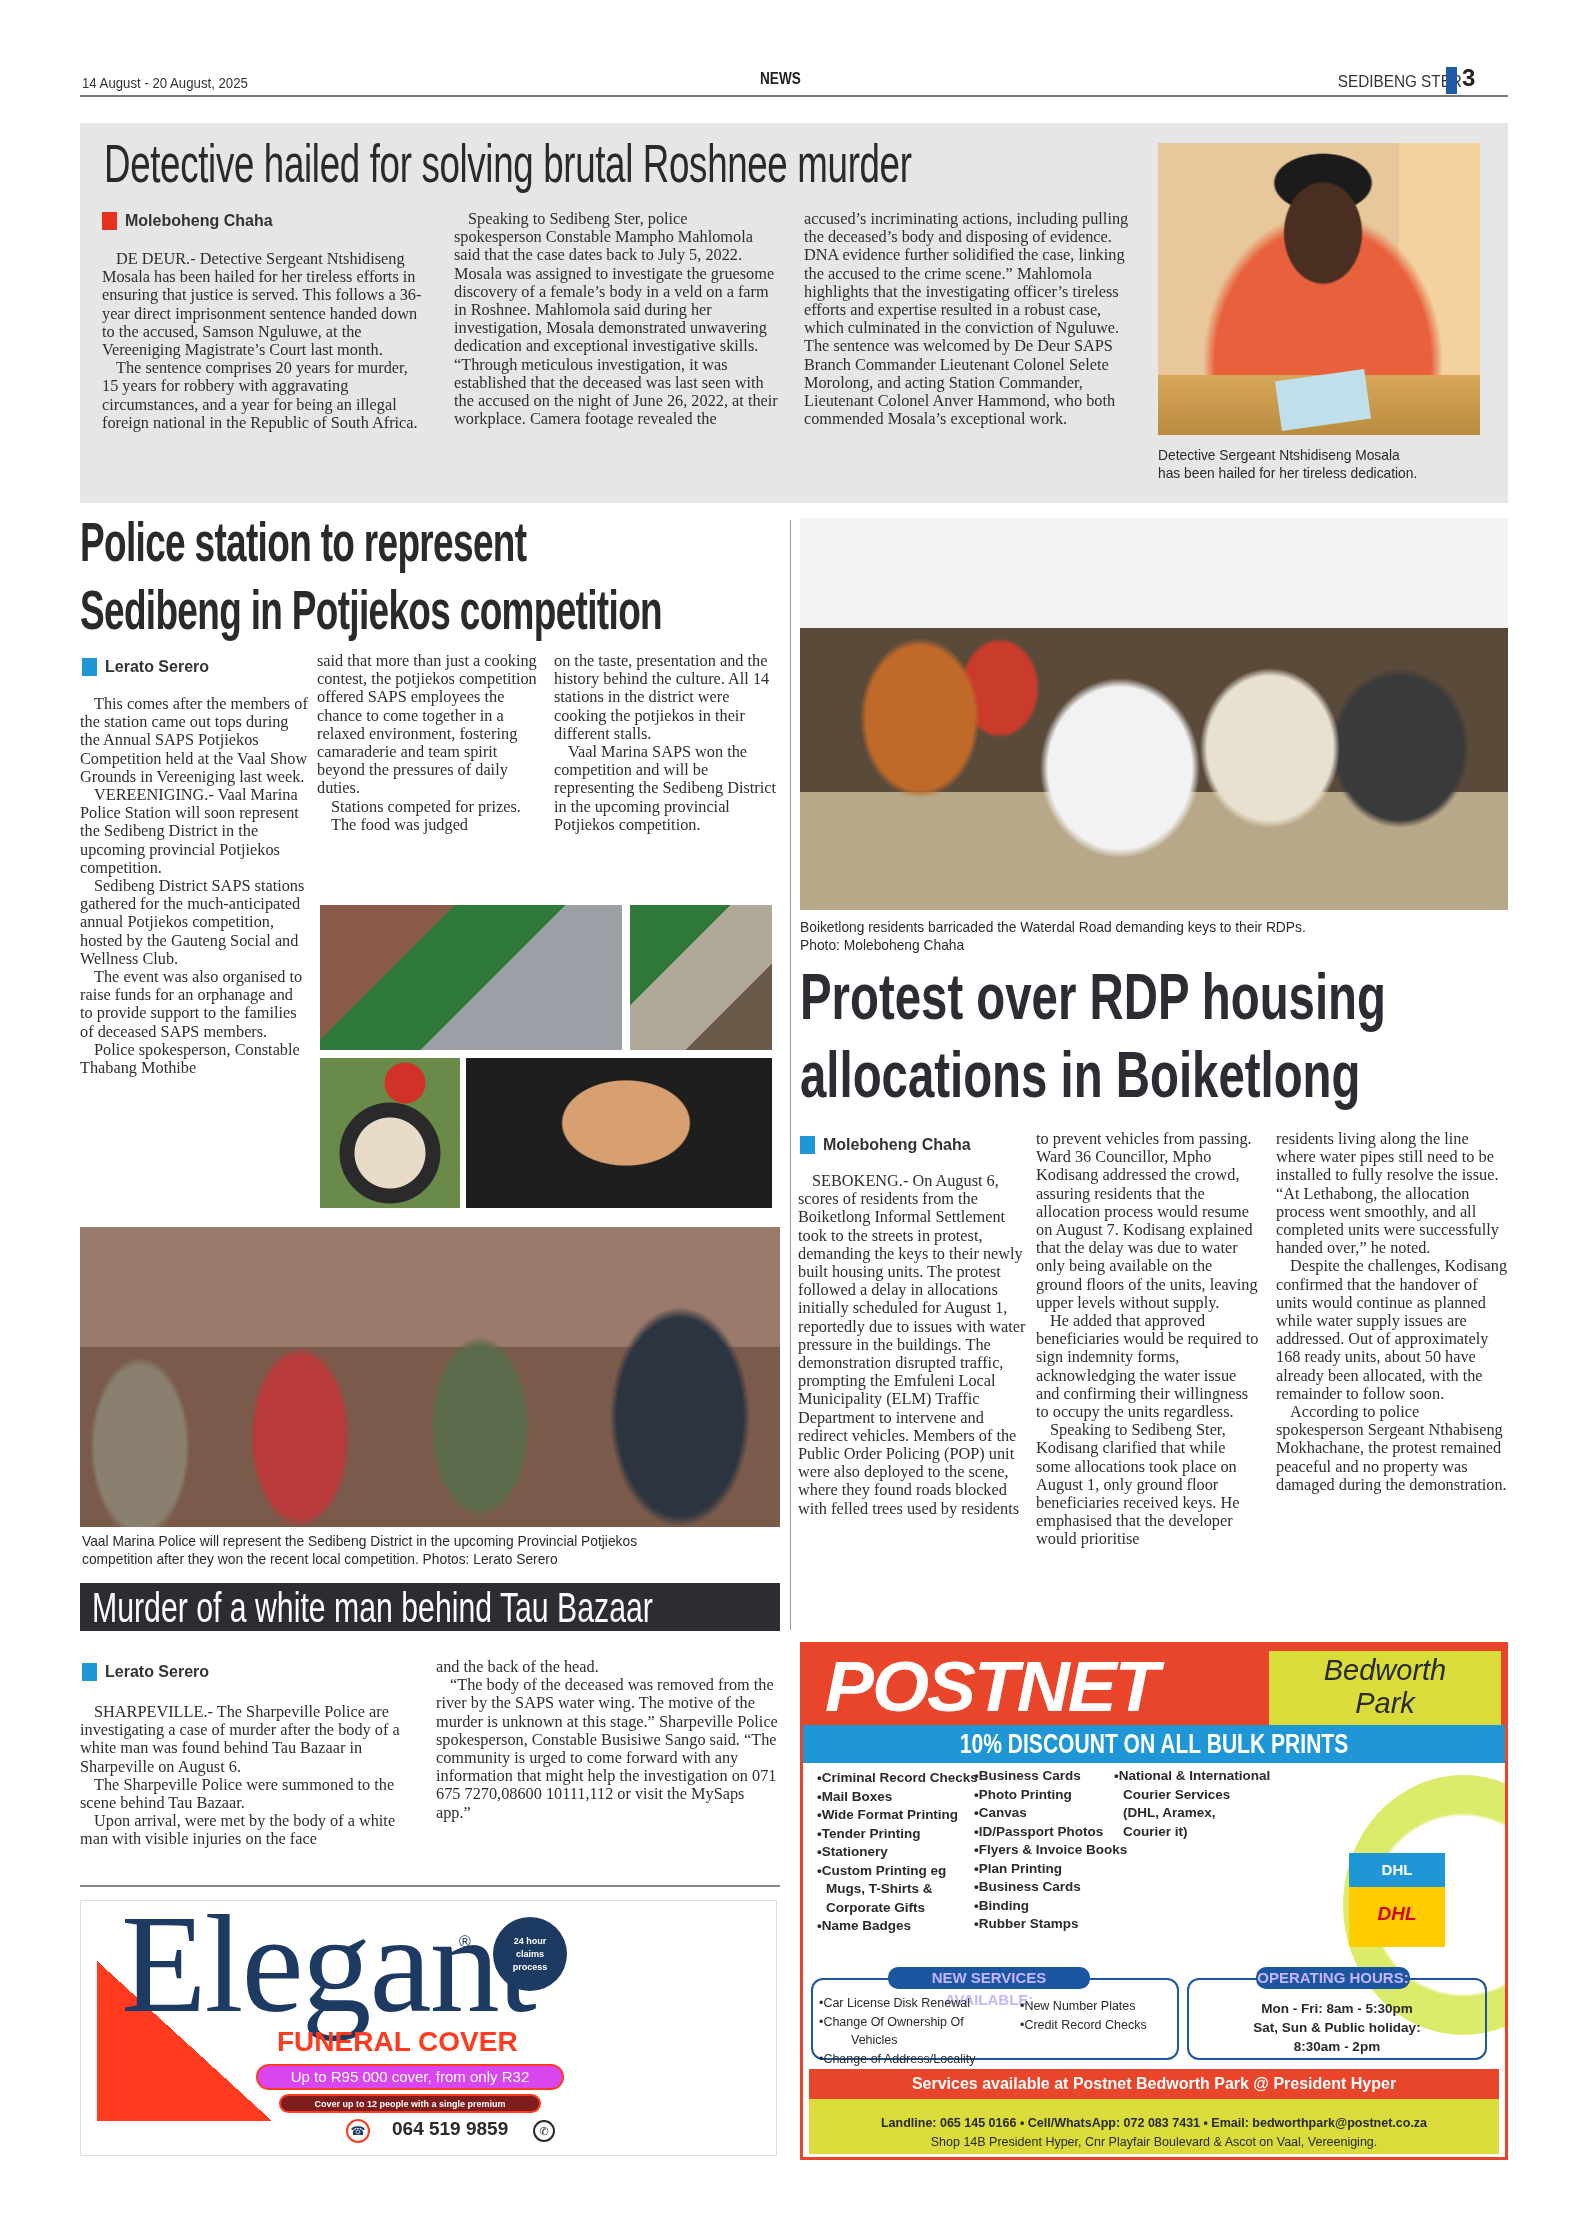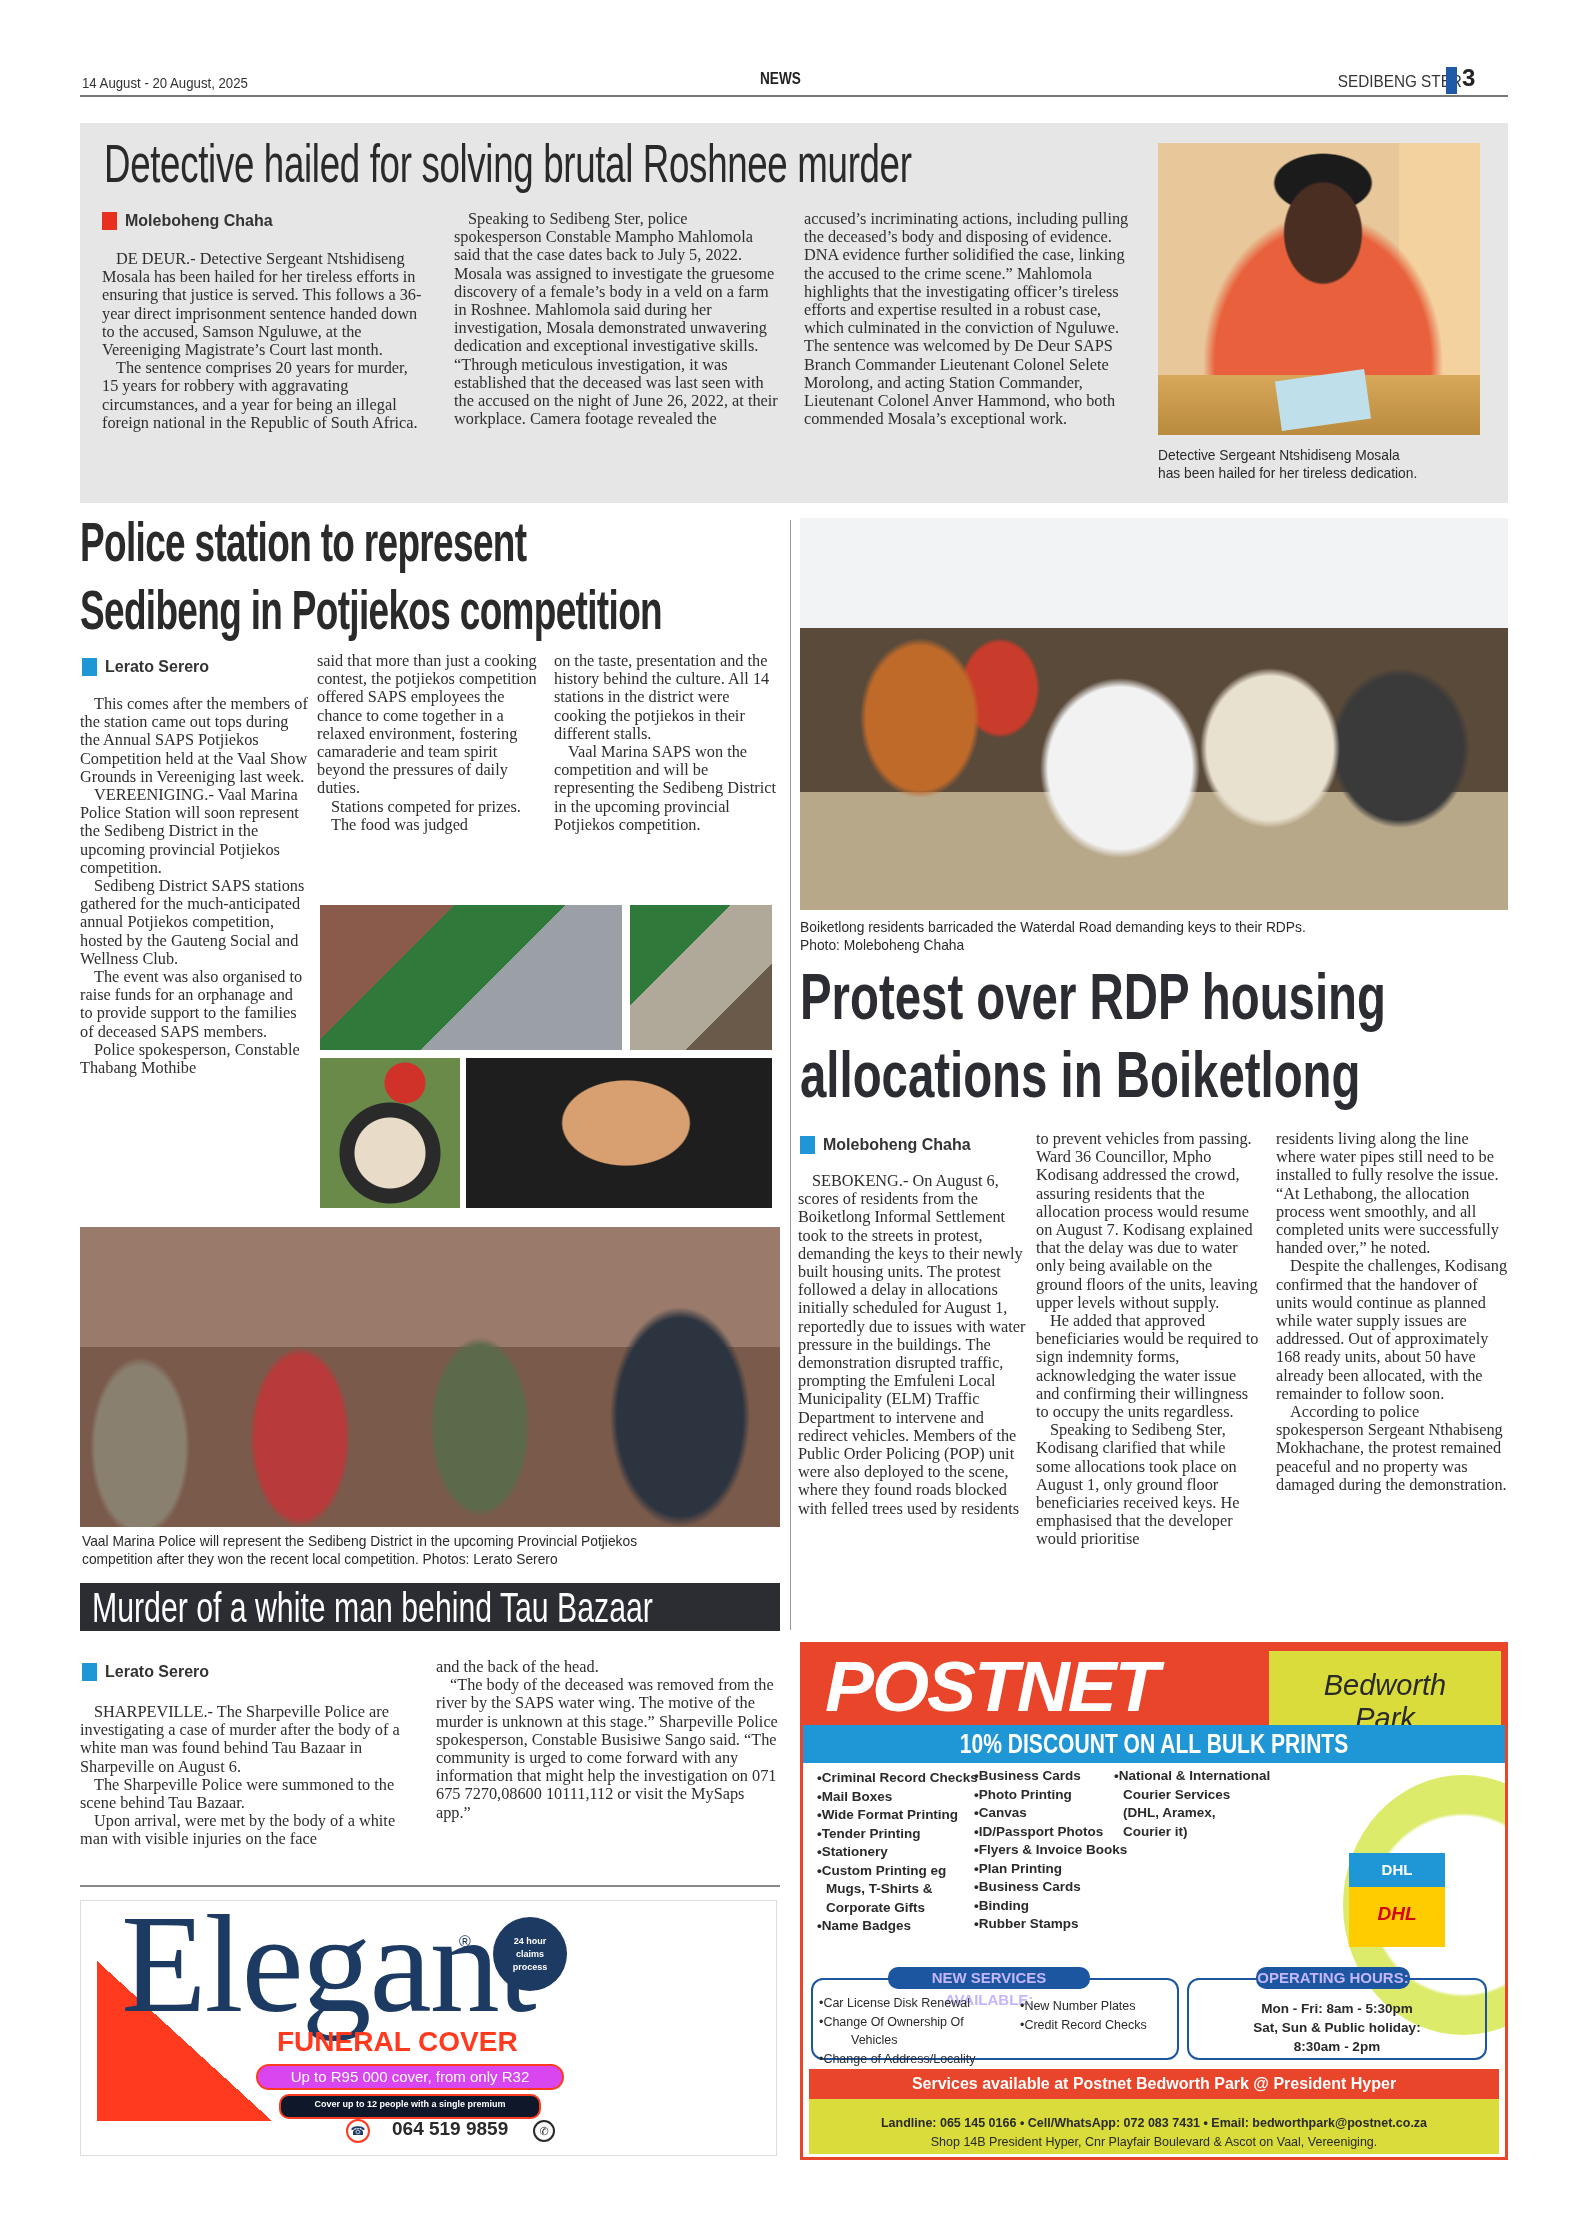--- a/index.html
+++ b/index.html
@@ -73,30 +73,30 @@
   .rule-bottom-left { left: 80px; top: 1885px; width: 700px; height: 2px; background: #888; }
 
   
   .ad-elegant { left: 80px; top: 1900px; width: 697px; height: 256px; border: 1px solid #ddd; background: #fff; overflow: hidden; }
   .tri-fix { position:absolute; left:16px; top:60px; width: 175px; height:160px; background: linear-gradient(to top right, #ff3a1f 50%, transparent 50%); }
   .el-word { position:absolute; left: 40px; top: -18px; font-family: "Liberation Serif", serif; font-size: 140px; color: #1d3a63; letter-spacing: -2px; }
   .el-reg { position:absolute; left: 378px; top: 32px; font-family: "Liberation Sans", sans-serif; font-size: 16px; color: #1d3a63; }
   .el-circle { position:absolute; left: 412px; top: 16px; width: 74px; height: 74px; border-radius: 50%; background: #1d3a63; color:#fff; font-family:"Liberation Sans",sans-serif; font-size: 9px; font-weight:bold; text-align:center; display:flex; flex-direction:column; justify-content:center; line-height: 13px; }
   .el-funeral { position:absolute; left: 196px; top: 125px; font-family:"Liberation Sans",sans-serif; font-weight:bold; font-size: 28px; color: #ff3a1f; }
   .el-pill1 { position:absolute; left: 175px; top: 163px; width: 308px; height: 26px; border-radius: 13px; background:#d946ef; border:2px solid #ff3a1f; color:#fff; font-family:"Liberation Sans",sans-serif; font-size: 15px; text-align:center; line-height: 22px; }
-  .el-pill2 { position:absolute; left: 198px; top: 193px; width: 262px; height: 25px; border-radius: 10px; background:#0f172a; border:2px solid #ff3a1f; color:#fff; font-family:"Liberation Sans",sans-serif; font-size: 9px; font-weight:bold; text-align:center; line-height: 16px; }
+  .el-pill2 { position:absolute; left: 198px; top: 193px; width: 262px; height: 19px; border-radius: 10px; background:#7f1d1d; border:2px solid #ff3a1f; color:#fff; font-family:"Liberation Sans",sans-serif; font-size: 9px; font-weight:bold; text-align:center; line-height: 16px; }
   .el-phone-ic { position:absolute; left: 265px; top: 218px; width: 24px; height: 24px; border-radius:50%; border:2px solid #ff3a1f; color:#1d3a63; font-size: 12px; text-align:center; line-height: 20px; }
   .el-phone { position:absolute; left: 311px; top: 217px; font-family:"Liberation Sans",sans-serif; font-weight:bold; font-size: 19px; color:#2a2a2a; }
   .el-wa { position:absolute; left: 452px; top: 219px; width: 22px; height: 22px; border-radius:50%; border:2px solid #2a2a2a; font-size: 11px; text-align:center; line-height: 18px; color:#2a2a2a; }
 
   
   .ad-postnet { left: 800px; top: 1642px; width: 708px; height: 518px; border: 3px solid #e8452a; background: #fff; overflow: hidden; }
   .pn-top { position:absolute; left:0; top:0; width:100%; height: 80px; background: #e8452a; }
   .pn-logo { position:absolute; left: 22px; top: 2px; font-family:"Liberation Sans",sans-serif; font-weight:bold; font-style: italic; font-size: 70px; color:#fff; letter-spacing: -2px; transform: scaleX(1.05); transform-origin:left top; }
-  .pn-loc { position:absolute; left: 466px; top: 6px; width: 232px; height: 74px; background: #d9dc3a; font-family:"Liberation Sans",sans-serif; font-style: italic; font-size: 29px; color:#2a2a2a; text-align:center; line-height: 33px; padding-top: 18px; }
+  .pn-loc { position:absolute; left: 466px; top: 6px; width: 232px; height: 74px; background: #d9dc3a; font-family:"Liberation Sans",sans-serif; font-style: italic; font-size: 29px; color:#2a2a2a; text-align:center; line-height: 33px; padding-top: 3px; }
   .pn-disc { position:absolute; left:0; top: 80px; width:100%; height: 38px; background: #1f96d6; color:#fff; font-family:"Liberation Sans",sans-serif; font-weight:bold; font-size: 27px; text-align:center; line-height: 38px; transform: scaleX(1); }
   .pn-disc span { display:inline-block; transform: scaleX(0.78); }
   .pn-list { position:absolute; font-family:"Liberation Sans",sans-serif; font-weight:bold; font-size: 13.5px; line-height: 18.5px; color:#2a2a2a; }
   .pn-list li { list-style: none; }
   .pn-list li.b::before { content: "\2022 "; }
   .pn-list li.c { padding-left: 9px; }
   .pn-col1 { left: 14px; top: 124px; }
   .pn-col2 { left: 171px; top: 122px; }
   .pn-col3 { left: 311px; top: 122px; }
   .pn-swoosh { position:absolute; left: 540px; top: 130px; width: 240px; height: 260px; border-radius: 50%; background: radial-gradient(circle at 120px 130px, #fff 0 50%, #d9e85a 52% 100%); opacity: 0.9; }

